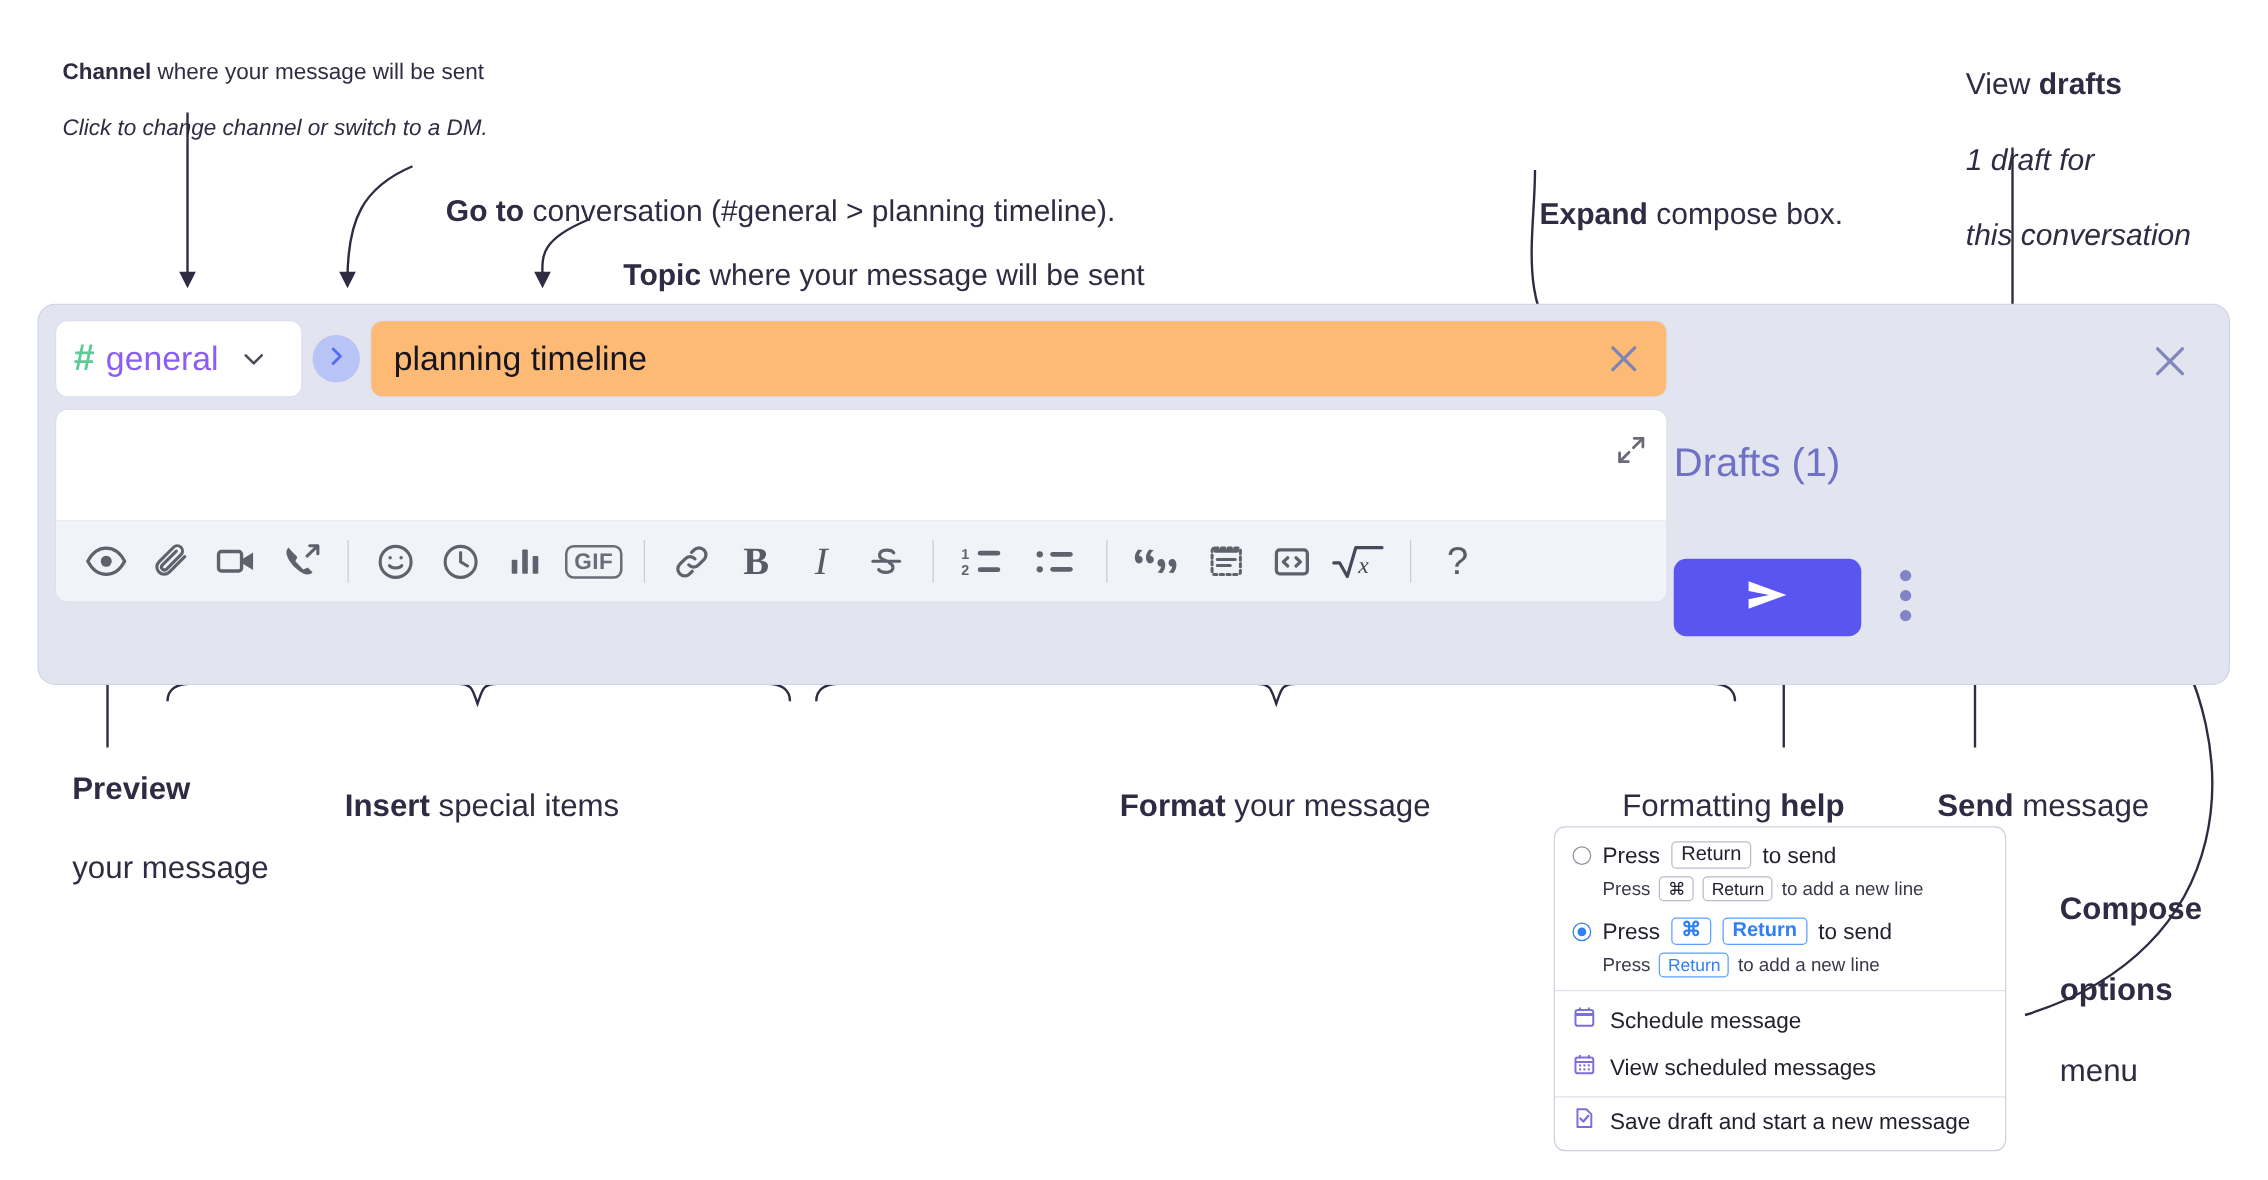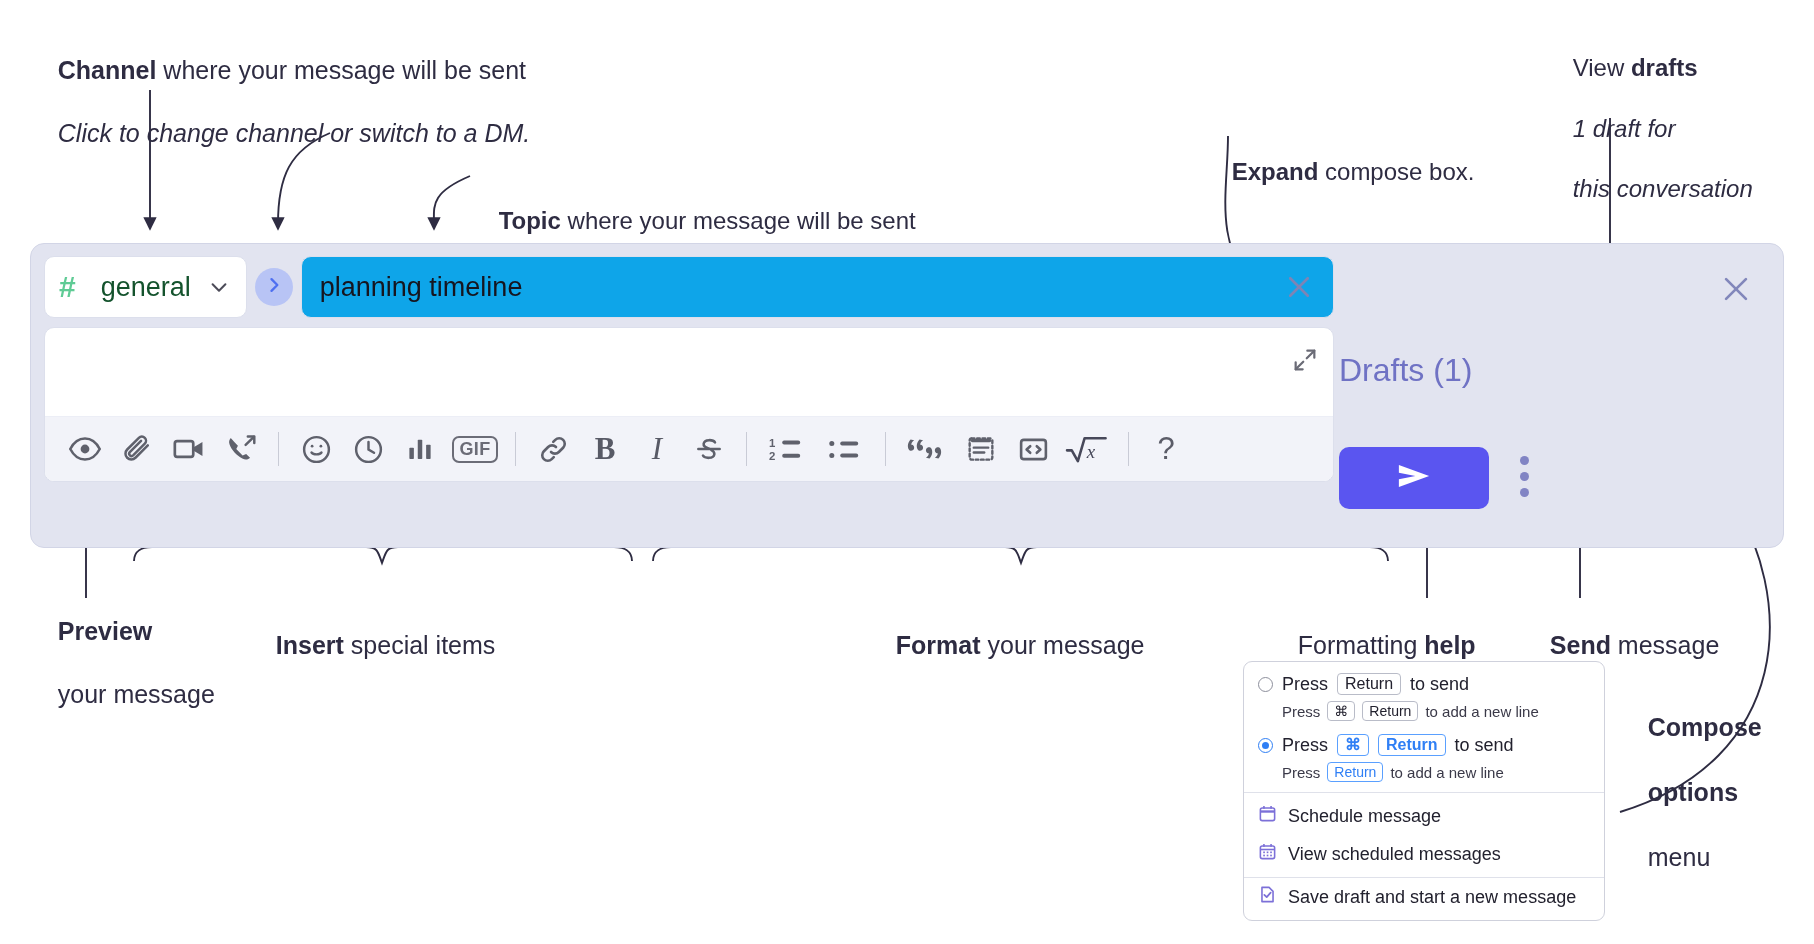--- a/index.html
+++ b/index.html
@@ -7,21 +7,21 @@
     width:1814px;height:944px;background:#ffffff;
     font-family:"Liberation Sans", sans-serif;
     color:#2b2b40;overflow:hidden;position:relative;
   }
   .stage{position:absolute;inset:0;}
 
   
   .anno{position:absolute;color:#2e2c42;line-height:1.26;white-space:pre;}
   .anno b{font-weight:700;}
   .anno i{font-style:italic;}
-  .a-lg{font-size:25px;}
+  .a-lg{font-size:18px;}
   .a-md{font-size:24px;}
   .a-bot{font-size:25px;}
 
   svg.lines{position:absolute;left:0;top:0;width:1814px;height:944px;overflow:visible;pointer-events:none;}
 
   
   .composer{
     position:absolute;left:30px;top:243px;width:1754px;height:305px;
     background:#e2e4f0;border:1px solid #d2d5e6;border-radius:14px;
     box-sizing:border-box;
@@ -29,30 +29,30 @@
   .composer-left{position:absolute;left:13px;top:12px;width:1290px;}
 
   
   .hdr{display:flex;align-items:center;height:62px;}
   .chan{
     display:flex;align-items:center;gap:9px;
     background:#fff;border:1px solid #dcdfec;border-radius:10px;
     height:62px;box-sizing:border-box;padding:0 16px 0 14px;min-width:198px;
   }
   .hash{color:#5fcb95;font-size:30px;font-weight:700;line-height:1;}
-  .chan-name{font-size:27px;color:#14532d;margin-left:16px;}
+  .chan-name{font-size:27px;color:#8b5cf6;}
   .caret{margin-left:8px;display:flex;align-items:center;}
   .goto-wrap{width:54px;display:flex;align-items:center;justify-content:center;}
   .goto-btn{
     width:38px;height:38px;border-radius:50%;background:#b8c4f5;
     display:flex;align-items:center;justify-content:center;
   }
   .topic{
     flex:1;display:flex;align-items:center;
-    background:#0ea5e9;border:1px solid #dcdfec;border-radius:10px;
+    background:#fdba74;border:1px solid #dcdfec;border-radius:10px;
     height:62px;box-sizing:border-box;padding:0 14px 0 18px;
   }
   .topic-val{flex:1;font-size:27px;color:#16151f;}
   .topic-x{width:40px;display:flex;align-items:center;justify-content:center;}
 
   
   .msgbox{
     margin-top:9px;background:#fff;border:1px solid #dcdfec;
     border-radius:10px 10px 10px 10px;overflow:hidden;
   }
@@ -145,20 +145,23 @@
 
       <path d="M653,561 C653,551 661,547 671,547 L1005,547 C1017,547 1017,552 1021,563 C1025,552 1025,547 1037,547 L1370,547 C1380,547 1388,551 1388,561"></path>
     </g>
   </svg>
 
   <div class="anno a-lg" style="left:30px;top:23px;">
     <span><b>Channel</b><span> where your message will be sent</span></span><br>
     <i>Click to change channel or switch to a DM.</i>
   </div>
 
+  <div class="anno a-md" style="left:330px;top:125px;">
+    <b>Go to</b><span> conversation (#general &gt; planning timeline).</span>
+  </div>
 
   <div class="anno a-md" style="left:472px;top:176px;">
     <b>Topic</b><span> where your message will be sent</span>
   </div>
 
   <div class="anno a-md" style="left:1205px;top:127px;">
     <b>Expand</b><span> compose box.</span>
   </div>
 
   <div class="anno a-md" style="left:1546px;top:23px;">

